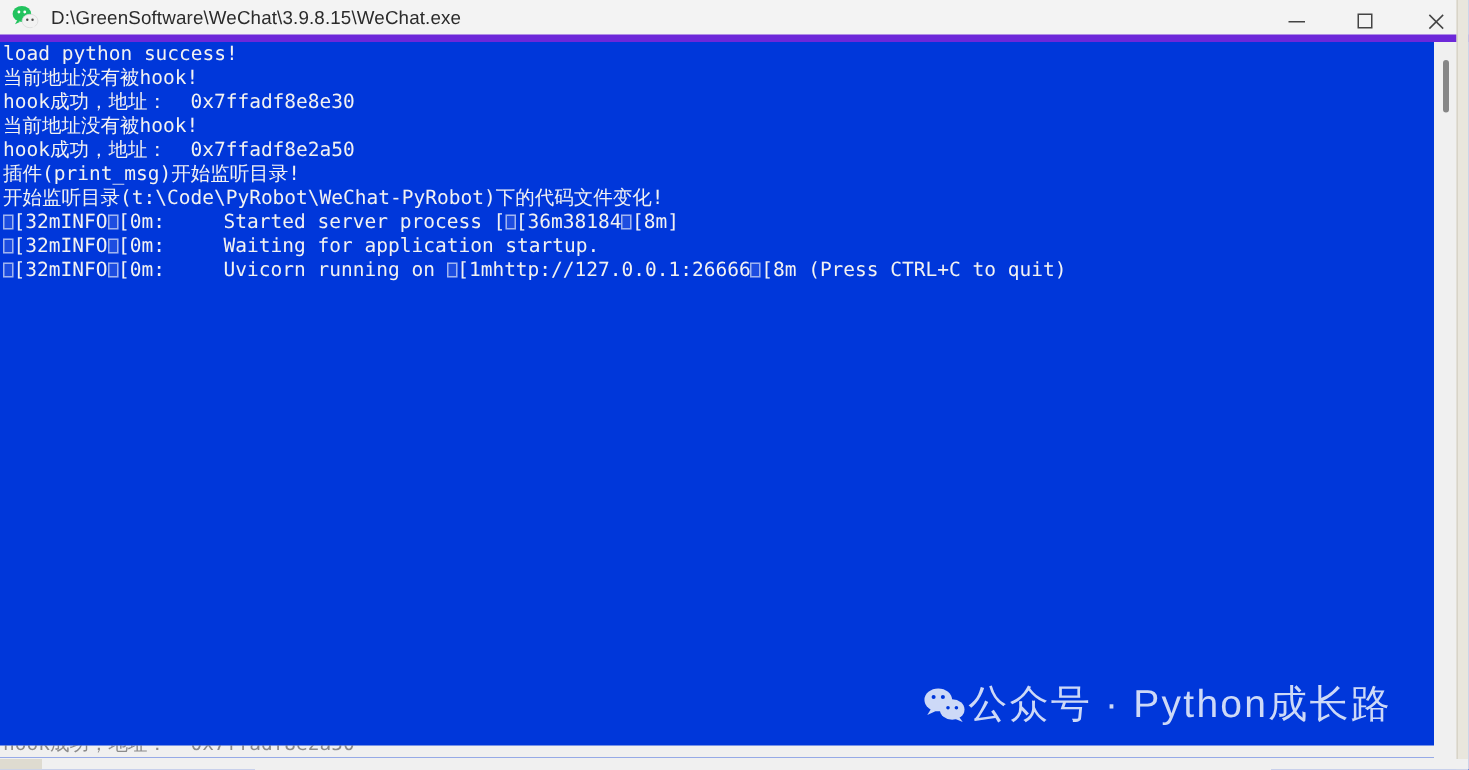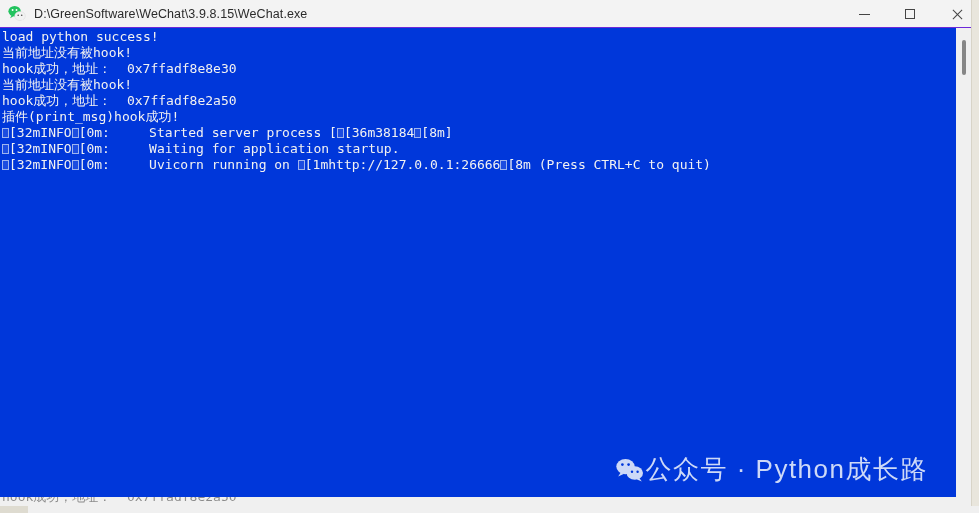--- a/index.html
+++ b/index.html
@@ -25,21 +25,21 @@
 
   
   #titlebar {
     position: absolute;
     left: 0; top: 0;
     width: 979px;
     height: 28px;
     background: #f3f3f3;
     display: flex;
     align-items: center;
-    border-bottom: 1px solid #6d28d9;
+    border-bottom: 5px solid #6d28d9;
     box-sizing: border-box;
   }
   #app-icon {
     width: 18px;
     height: 18px;
     margin-left: 8px;
     margin-right: 8px;
     flex: 0 0 auto;
     position: relative;
   }
@@ -261,21 +261,22 @@
   </div>
 
   <div id="console-outer">
     <div id="console">
       <div id="console-lines">
           <div class="cline"><span>load python success!</span></div>
           <div class="cline"><span>当前地址没有被hook!</span></div>
           <div class="cline"><span>hook成功，地址：  0x7ffadf8e8e30</span></div>
           <div class="cline"><span>当前地址没有被hook!</span></div>
           <div class="cline"><span>hook成功，地址：  0x7ffadf8e2a50</span></div>
-          <div class="cline"><span>插件(print_msg)hook成功!</span></div>
+          <div class="cline"><span>插件(print_msg)开始监听目录!</span></div>
+          <div class="cline"><span>开始监听目录(t:\Code\PyRobot\WeChat-PyRobot)下的代码文件变化!</span></div>
           <div class="cline"><span class="esc"></span><span>[32mINFO</span><span class="esc"></span><span>[0m:     Started server process [</span><span class="esc"></span><span>[36m38184</span><span class="esc"></span><span>[8m]</span></div>
           <div class="cline"><span class="esc"></span><span>[32mINFO</span><span class="esc"></span><span>[0m:     Waiting for application startup.</span></div>
           <div class="cline"><span class="esc"></span><span>[32mINFO</span><span class="esc"></span><span>[0m:     Uvicorn running on </span><span class="esc"></span><span>[1mhttp://127.0.0.1:26666</span><span class="esc"></span><span>[8m (Press CTRL+C to quit)</span></div>
         </div>
 
       <div id="watermark">
         <div id="wm-icon">
           <svg width="30" height="24" viewBox="0 0 30 24" aria-hidden="true">
             <ellipse cx="10.5" cy="8.6" rx="9.2" ry="7.6" fill="#cdd9f7"></ellipse>
             <path d="M6.0 14.0 L3.2 18.6 L8.6 16.1 Z" fill="#cdd9f7"></path>

